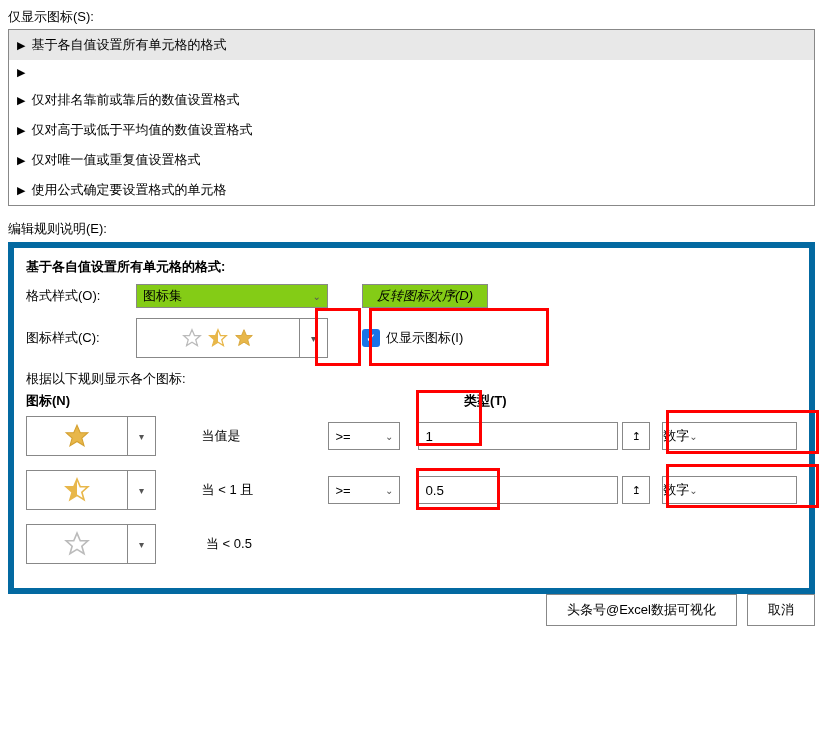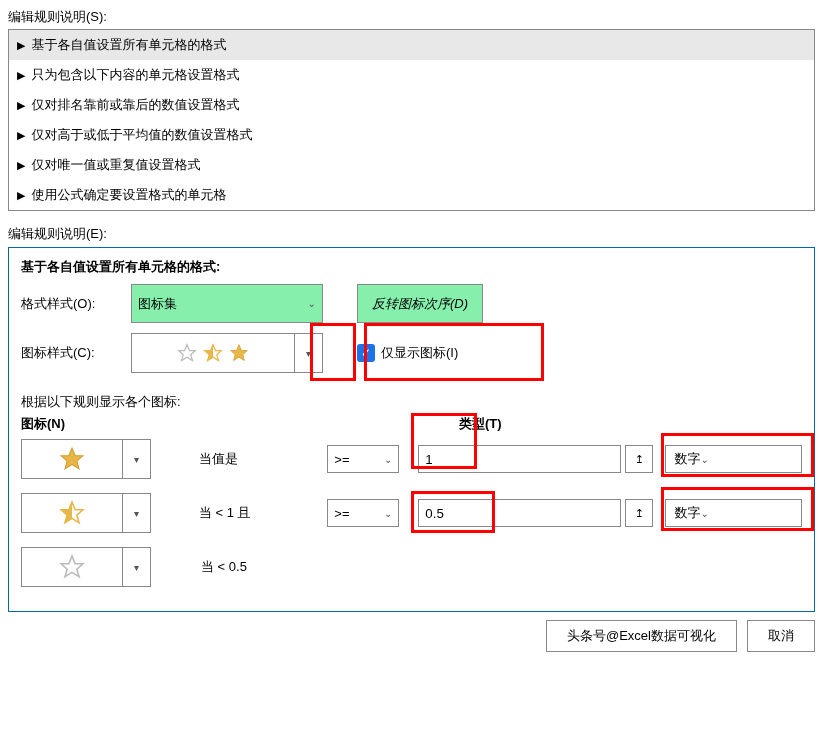--- a/index.html
+++ b/index.html
@@ -3,25 +3,25 @@
 <meta charset="utf-8">
 <style>
 * { box-sizing: border-box; font-family: "Microsoft YaHei", Arial, sans-serif; }
 body { margin: 0; padding: 8px; background: #fff; font-size: 13px; width: 823px; color: #000; }
 .label { margin-bottom: 3px; }
 .rule-list { border: 1px solid #888; background: #fff; }
 .rule-item { padding: 6px 8px; cursor: pointer; display: flex; align-items: center; gap: 6px; }
 .rule-item.selected { background: #e8e8e8; }
 .arrow { font-size: 11px; }
 .section { margin-top: 14px; }
-.edit-box { border: 1px solid #0369a1; padding: 10px 12px; margin-top: 4px; }
+.edit-box { border: 6px solid #0369a1; padding: 10px 12px; margin-top: 4px; }
 .bold-title { font-weight: bold; margin-bottom: 8px; }
 .row { display: flex; align-items: center; margin-bottom: 10px; gap: 10px; }
 .row-lbl { width: 100px; }
-.select, .combo, .btn, .txt-input { border: 1px solid #888; background: #86efac; height: 39px; font-size: 13px; }
+.select, .combo, .btn, .txt-input { border: 1px solid #888; background: #84cc16; height: 24px; font-size: 13px; }
 .select { width: 192px; padding: 0 6px; display: flex; align-items: center; justify-content: space-between; }
 .btn { padding: 0 14px; display: flex; align-items: center; cursor: pointer; font-style: italic; }
 .icon-combo { display: flex; align-items: center; width: 192px; border: 1px solid #888; height: 40px; position: relative; }
 .icon-combo-main { flex: 1; display: flex; align-items: center; justify-content: center; gap: 6px; }
 .icon-combo-drop { width: 28px; height: 40px; border-left: 1px solid #888; display: flex; align-items: center; justify-content: center; }
 .chk-wrap { display: flex; align-items: center; gap: 6px; }
 .chk { width: 18px; height: 18px; border-radius: 3px; background: #1a73e8; color: #fff; display: flex; align-items: center; justify-content: center; font-size: 12px; }
 .hl-red { border: 3px solid #ff0000; position: absolute; pointer-events: none; }
 .headers { display: flex; font-weight: bold; margin-top: 4px; margin-bottom: 6px; gap: 8px; }
 .icon-col { width: 180px; }
@@ -29,39 +29,38 @@
 .op-col { width: 82px; }
 .val-col { width: 248px; display: flex; align-items: center; }
 .type-col { width: 148px; }
 .icon-btn { width: 130px; height: 40px; border: 1px solid #888; display: flex; align-items: center; }
 .icon-btn-main { flex: 1; display: flex; align-items: center; justify-content: center; }
 .icon-btn-drop { width: 28px; height: 40px; border-left: 1px solid #888; display: flex; align-items: center; justify-content: center; }
 .rule-row { display: flex; align-items: center; margin-bottom: 14px; }
 .small-select { width: 72px; height: 28px; border: 1px solid #888; display: flex; align-items: center; justify-content: space-between; padding: 0 6px; }
 .val-input { flex: 1; height: 28px; border: 1px solid #888; padding: 0 6px; margin: 0 4px 0 10px; }
 .ref-btn { width: 28px; height: 28px; border: 1px solid #888; display: flex; align-items: center; justify-content: center; font-size: 11px; }
-.type-select { width: 138px; height: 28px; border: 1px solid #888; display: flex; align-items: center; justify-content: flex-start; padding: 0 8px; margin-left: 12px; }
-.footer { display: flex; justify-content: flex-end; gap: 10px; margin-top: 8px; }
+.type-select { width: 138px; height: 28px; border: 1px solid #888; display: flex; align-items: center; justify-content: flex-start; padding: 0 0; margin-left: 12px; }
+.footer { display: flex; justify-content: flex-end; gap: 10px; }
 .foot-btn { border: 1px solid #888; padding: 6px 20px; background: #fff; cursor: pointer; }
 .chev { font-size: 10px; color: #555; }
 svg { display: block; }
 </style>
 </head>
 <body>
 
-<div class="label">编辑规则说明(S):</div>
+<div class="label">仅显示图标(S):</div>
 
 <div class="rule-list">
   <div class="rule-item selected">
       <span class="arrow">▶</span>
       <span>基于各自值设置所有单元格的格式</span>
     </div>
   <div class="rule-item">
       <span class="arrow">▶</span>
-      <span>只为包含以下内容的单元格设置格式</span>
     </div>
   <div class="rule-item">
       <span class="arrow">▶</span>
       <span>仅对排名靠前或靠后的数值设置格式</span>
     </div>
   <div class="rule-item">
       <span class="arrow">▶</span>
       <span>仅对高于或低于平均值的数值设置格式</span>
     </div>
   <div class="rule-item">
@@ -116,21 +115,21 @@
       <div style="width:14px"></div>
       <div class="chk-wrap">
         <div class="chk">✓</div>
         <span>仅显示图标(I)</span>
       </div>
 
       <div class="hl-red" style="left:289px; top:-10px; width:46px; height:58px;"></div>
       <div class="hl-red" style="left:343px; top:-10px; width:180px; height:58px;"></div>
     </div>
 
-    <div style="margin-top:20px;">根据以下规则显示各个图标:</div>
+    <div style="margin-top:12px;">根据以下规则显示各个图标:</div>
 
     <div class="headers" style="position:relative;">
       <div class="icon-col">图标(N)</div>
       <div class="cond-col"></div>
       <div class="op-col"></div>
       <div class="type-col" style="padding-left:22px;"><span>类型(T)</span></div>
     </div>
 
     <div style="position:relative;">
 

